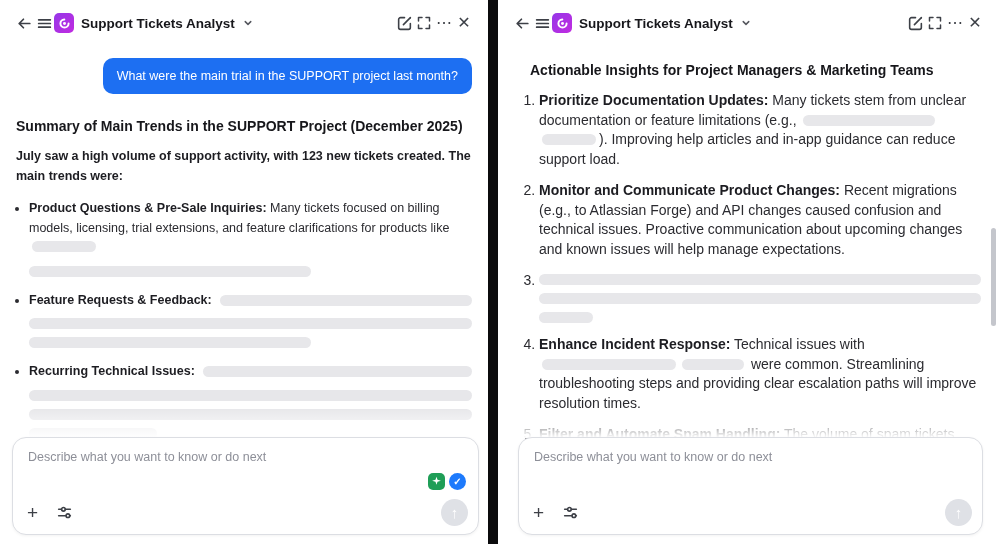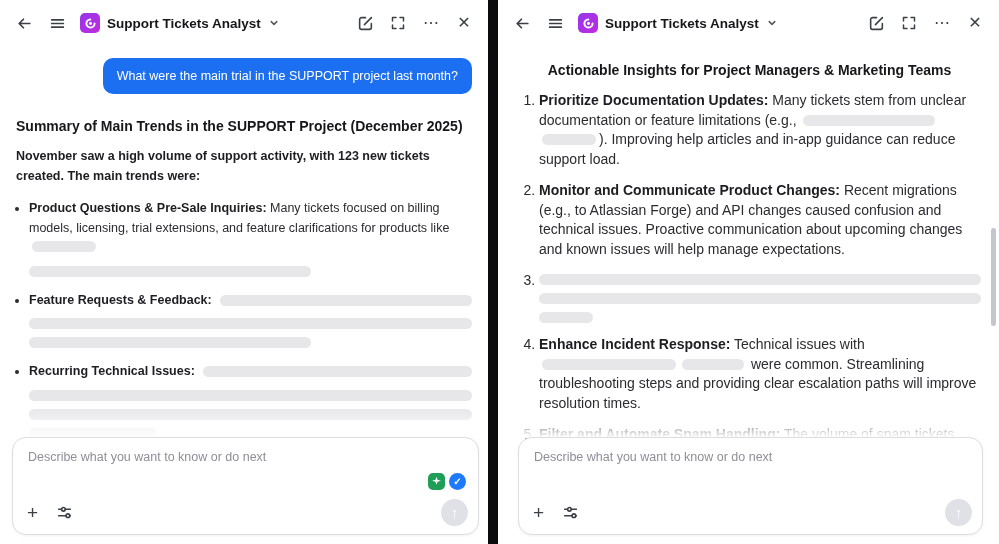--- a/index.html
+++ b/index.html
@@ -8,21 +8,21 @@
     width:999px; height:544px; overflow:hidden;
     display:flex; background:#0b0b0d;
     font-family:"Liberation Sans", sans-serif;
   }
   .panel { position:relative; height:544px; background:#fff; overflow:hidden; color:#2b2b30; }
   .panel.left { width:488px; }
   .panel.right { width:501px; }
   .window-gap { width:10px; background:#0b0b0d; }
 
   
-  .topbar { height:46px; display:flex; align-items:center; padding:0 14px; gap:13px; }
+  .topbar { height:46px; display:flex; align-items:center; padding:0 14px; }
   .hicon {
     display:inline-flex; align-items:center; justify-content:center;
     width:20px; height:20px; color:#3d4047; font-size:16px; line-height:1; cursor:pointer;
   }
   .hicon svg { display:block; }
   .title-group { display:flex; align-items:center; gap:7px; cursor:pointer; }
   .logo {
     width:20px; height:20px; border-radius:5px;
     background:linear-gradient(135deg,#9537e8,#c12be0);
     display:inline-flex; align-items:center; justify-content:center; flex:0 0 auto;
@@ -33,21 +33,21 @@
 
   
   .chat { padding:0 16px; }
   .chat.rpad { padding:0 18px 0 20px; }
   .bubble {
     background:#1d6ff2; color:#fff; font-size:12.5px; line-height:16px;
     padding:10px 14px; border-radius:10px; margin:12px 0 0 auto;
     width:fit-content; max-width:372px;
   }
   h1.sec { font-size:14px; font-weight:bold; color:#17171b; margin:24px 0 0; }
-  h1.sec.r { margin:16px 12px 0;text-align:center; }
+  h1.sec.r { margin:16px 12px 0; }
   .intro { font-size:12.5px; font-weight:bold; line-height:19.5px; margin:13px 0 0; color:#1d1d22; }
   ul.blist { margin:13px 0 0; padding-left:13px; list-style:disc; }
   ul.blist li { font-size:12.5px; line-height:19.5px; margin-bottom:14px; color:#2b2b30; }
   ol.nlist { margin:13px 0 0; padding-left:21px; }
   ol.nlist li { font-size:14px; line-height:19.5px; margin-bottom:12px; color:#2b2b30; }
   li strong { color:#1d1d22; }
 
   
   .pill { display:inline-block; height:11px; background:#e7e7ea; border-radius:6px; }
   .pill.inl { vertical-align:-1px; margin:0 3px; }
@@ -140,21 +140,21 @@
         </svg>
     </span>
     <span class="hicon">⋯</span>
     <span class="hicon">✕</span>
   </header>
 
   <div class="chat">
     <div class="bubble">What were the main trial in the SUPPORT project last month?</div>
 
     <h1 class="sec">Summary of Main Trends in the SUPPORT Project (December 2025)</h1>
-    <p class="intro">November saw a high volume of support activity, with 123 new tickets created. The main trends were:</p>
+    <p class="intro">July saw a high volume of support activity, with 123 new tickets created. The main trends were:</p>
 
     <ul class="blist">
       <li>
         <strong>Product Questions &amp; Pre-Sale Inquiries:</strong><span> Many tickets focused on billing models, licensing, trial extensions, and feature clarifications for products like</span><span class="pill inl" style="width:64px"></span>
         <div class="prow">
             <span class="pill" style="width:282px"></span>
           </div>
       </li>
       <li>
         <div class="lline">

